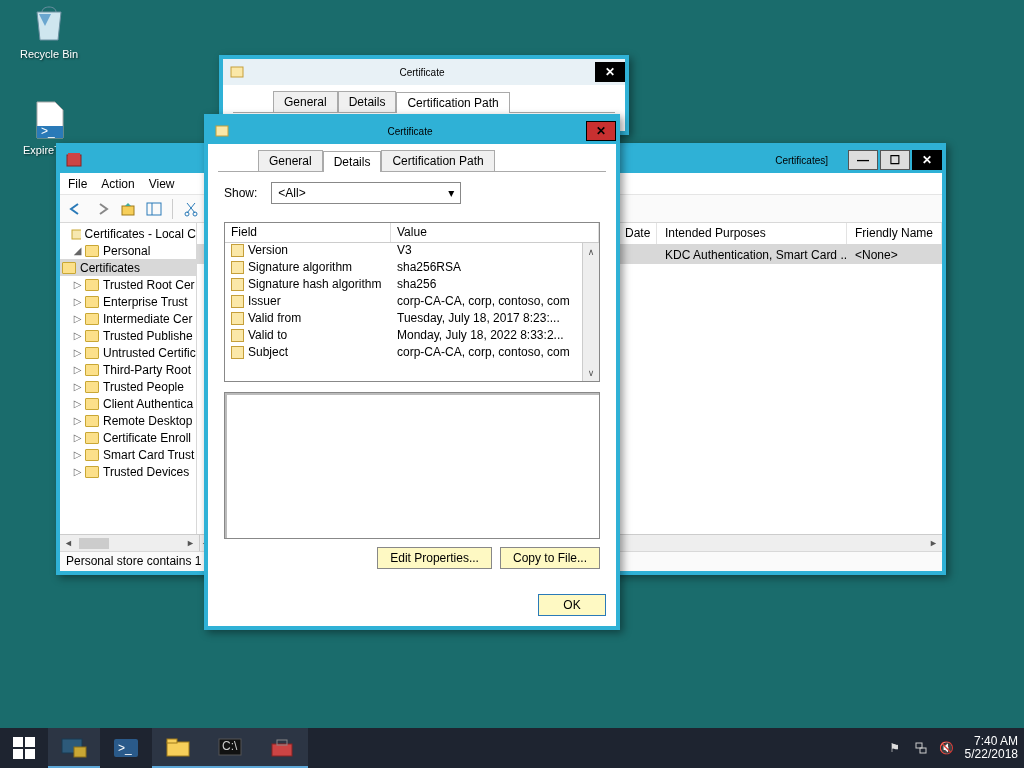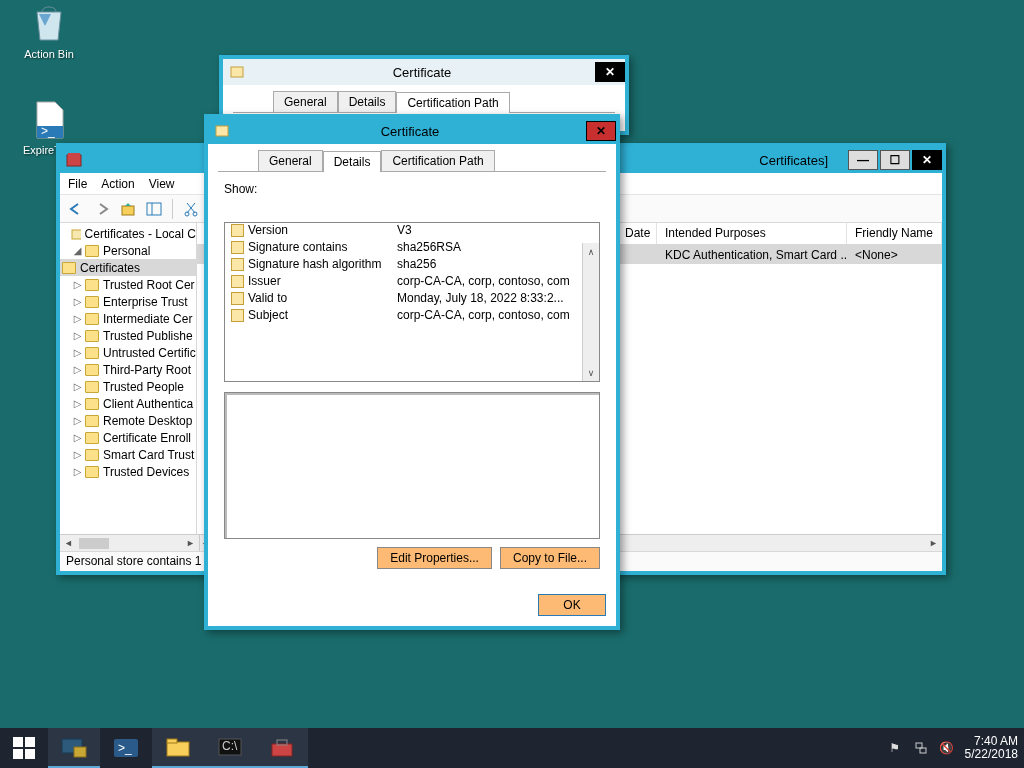--- a/index.html
+++ b/index.html
@@ -9,21 +9,21 @@
 .desktop-icon { position: absolute; width: 70px; text-align: center; color: white; cursor: pointer; }
 .desktop-icon .icon-img { width: 40px; height: 40px; margin: 0 auto 4px; }
 .desktop-icon .lbl { font-size: 11px; text-shadow: 1px 1px 2px rgba(0,0,0,.6); }
 .recycle-bin-icon svg { width: 40px; height: 40px; }
 .file-icon svg { width: 40px; height: 40px; }
 
 
 .window { position: absolute; background: #fff; border: 4px solid #2fb1d6; box-shadow: 3px 3px 8px rgba(0,0,0,.4); }
 .titlebar { display: flex; align-items: center; height: 26px; background: #2fb1d6; }
 .titlebar .title-icon { width: 16px; height: 16px; margin: 0 6px; }
-.titlebar .title-text { flex: 1; text-align: center; font-size: 13px; color: #000; }
+.titlebar .title-text { flex: 1; text-align: center; font-size: 10px; color: #000; }
 .winbtns { display: flex; }
 .winbtn { width: 30px; height: 20px; border: 1px solid #555; background: #ddd; margin-left: 2px; display: flex; align-items: center; justify-content: center; cursor: pointer; font-weight: bold; }
 .winbtn.close { background: #c83030; border-color: #000; }
 .winbtn.close.dark { background: #000; color:#fff; }
 .menubar { display: flex; height: 22px; align-items: center; padding: 0 8px; gap: 14px; background: #fff; border-bottom: 1px solid #e5e5e5; }
 .menubar span { cursor: pointer; }
 .toolbar { display: flex; height: 28px; align-items: center; padding: 0 4px; gap: 2px; background: #fafafa; border-bottom: 1px solid #d8d8d8; }
 .tbtn { width: 24px; height: 22px; display:flex;align-items:center;justify-content:center;border:1px solid transparent; border-radius:2px; cursor:pointer;}
 
 
@@ -39,33 +39,33 @@
 .listrow.sel{background:#d8d8d8;}
 .listrow .cell{padding:0 8px;white-space:nowrap;overflow:hidden;}
 .statusbar{height:20px;border-top:1px solid #d8d8d8;padding:2px 6px;background:#fafafa;}
 
 
 .certdlg .inner { background:#fff; padding: 4px 10px 10px; height: calc(100% - 26px); display:flex;flex-direction:column; }
 .tabs { display:flex; border-bottom:1px solid #aaa; margin:2px 0 0;padding-left:40px; }
 .tab { padding:3px 10px; border:1px solid #aaa; border-bottom:none; background:#f0f0f0; margin-right:0px; position:relative; cursor:pointer;}
 .tab.active{background:#fff; top:1px;}
 .tabpane{border:0; padding:10px 6px 6px; flex:1; display:flex;flex-direction:column;}
-.showrow{display:flex;align-items:center;gap:14px;margin-bottom:26px;}
+.showrow{display:flex;align-items:center;gap:14px;margin-bottom:18px;}
 .combo{display:inline-flex;align-items:center;border:1px solid #888;height:22px;width:190px;padding:0 6px;justify-content:space-between;background:#fff;}
 .fields{border:1px solid #888;height:160px;overflow:hidden;position:relative;}
 .fhdr{display:flex;background:#fff;height:20px;border-bottom:1px solid #ccc;}
 .fhdr .c{border-right:1px solid #ddd;padding:2px 6px;}
 .frow{display:flex;height:17px;align-items:flex-start;}
 .frow .c{padding:0 6px;white-space:nowrap;overflow:hidden;}
 .fic{display:inline-block;width:13px;height:13px;border:1px solid #c59f3a;background:#fbe8a8;margin-right:4px;vertical-align:middle;}
 .scrollv{position:absolute;right:0;top:20px;bottom:0;width:17px;background:#eee;border-left:1px solid #ccc;}
 .scrollv .up,.scrollv .dn{height:17px;display:flex;align-items:center;justify-content:center;color:#555;font-size:9px;}
 .dtlbox{flex:1;border:1px solid #888;background:#fff;margin-top:10px;box-shadow:inset 2px 2px 0 #bbb;}
 .btnrow{display:flex;gap:8px;justify-content:flex-end;margin-top:8px;}
-.btn{padding:3px 12px;border:1px solid #888;background:#fdba74;cursor:pointer;min-width:80px;text-align:center;}
+.btn{padding:3px 12px;border:1px solid #888;background:#fef9c3;cursor:pointer;min-width:80px;text-align:center;}
 .btn.ok{min-width:68px;margin-top:13px;}
 .footer{display:flex;justify-content:flex-end;padding:6px 0 0;}
 
 
 .certback .inner{background:#fff;padding:4px 10px;height:calc(100% - 26px);}
 
 
 .taskbar{position:absolute;left:0;right:0;bottom:0;height:40px;background:#1e2430;display:flex;align-items:center;}
 .start{width:48px;height:40px;display:flex;align-items:center;justify-content:center;background:#1e2430;cursor:pointer;}
 .start svg{width:22px;height:22px;}
@@ -83,21 +83,21 @@
 <body>
 
 <div class="desktop-icon" style="left:14px;top:4px">
   <div class="icon-img recycle-bin-icon">
     <svg viewBox="0 0 40 40">
         <path d="M8 8h24l-3 28H11z" fill="#cfe6ef" stroke="#6a8fa0"></path>
         <path d="M10 10l6 12l6-12z" fill="#6aa6cf"></path>
         <path d="M13 8c0-3 3-5 7-5s7 2 7 5" fill="none" stroke="#6a8fa0"></path>
       </svg>
   </div>
-  <div class="lbl">Action Bin</div>
+  <div class="lbl">Recycle Bin</div>
 </div>
 <div class="desktop-icon" style="left:14px;top:100px">
   <div class="icon-img file-icon">
     <svg viewBox="0 0 40 40">
         <path d="M8 2h18l8 8v28H8z" fill="#fff" stroke="#aaa"></path>
         <path d="M8 26h26v12H8z" fill="#2a7ab8"></path>
         <text x="12" y="35" fill="#fff" font-size="9">&gt;_</text>
       </svg>
   </div>
   <div class="lbl">ExpireTe...</div>
@@ -292,37 +292,49 @@
   </div>
   <div class="inner">
     <div class="tabs">
       <div class="tab">General</div>
       <div class="tab active">Details</div>
       <div class="tab">Certification Path</div>
     </div>
     <div class="tabpane">
       <div class="showrow">
         <span>Show:</span>
+        <div class="combo">
+          <span>&lt;All&gt;</span>
+          <span>▾</span>
+        </div>
       </div>
       <div class="fields">
+        <div class="fhdr">
+          <div class="c" style="width:166px">Field</div>
+          <div class="c" style="flex:1">Value</div>
+        </div>
         <div class="frow">
             <div class="c" style="width:166px"><span class="fic"></span><span>Version</span></div>
             <div class="c">V3</div>
           </div>
         <div class="frow">
-            <div class="c" style="width:166px"><span class="fic"></span><span>Signature contains</span></div>
+            <div class="c" style="width:166px"><span class="fic"></span><span>Signature algorithm</span></div>
             <div class="c">sha256RSA</div>
           </div>
         <div class="frow">
             <div class="c" style="width:166px"><span class="fic"></span><span>Signature hash algorithm</span></div>
             <div class="c">sha256</div>
           </div>
         <div class="frow">
             <div class="c" style="width:166px"><span class="fic"></span><span>Issuer</span></div>
             <div class="c">corp-CA-CA, corp, contoso, com</div>
+          </div>
+        <div class="frow">
+            <div class="c" style="width:166px"><span class="fic"></span><span>Valid from</span></div>
+            <div class="c">Tuesday, July 18, 2017 8:23:...</div>
           </div>
         <div class="frow">
             <div class="c" style="width:166px"><span class="fic"></span><span>Valid to</span></div>
             <div class="c">Monday, July 18, 2022 8:33:2...</div>
           </div>
         <div class="frow">
             <div class="c" style="width:166px"><span class="fic"></span><span>Subject</span></div>
             <div class="c">corp-CA-CA, corp, contoso, com</div>
           </div>
         <div class="scrollv">

